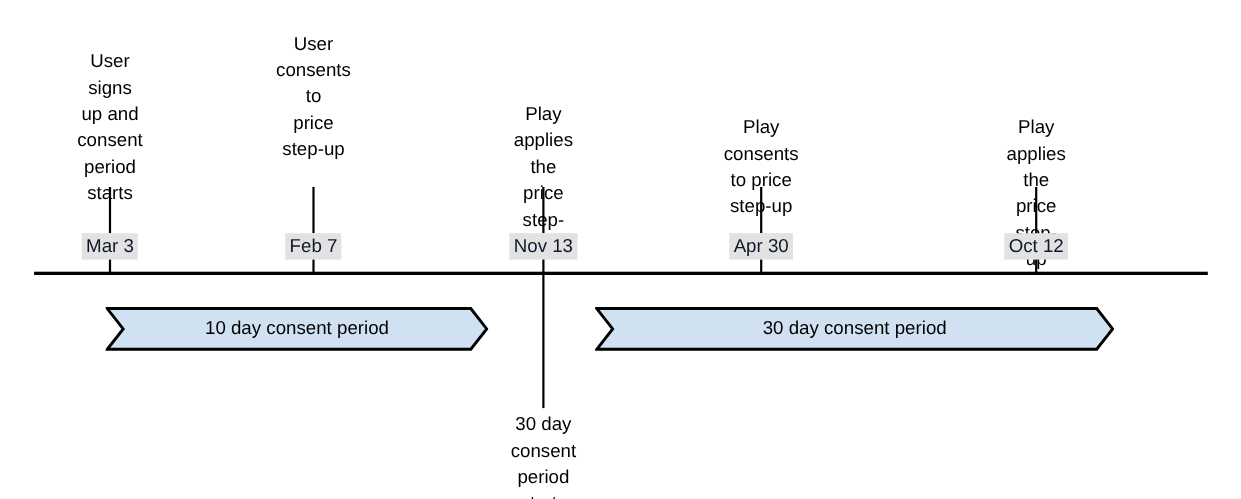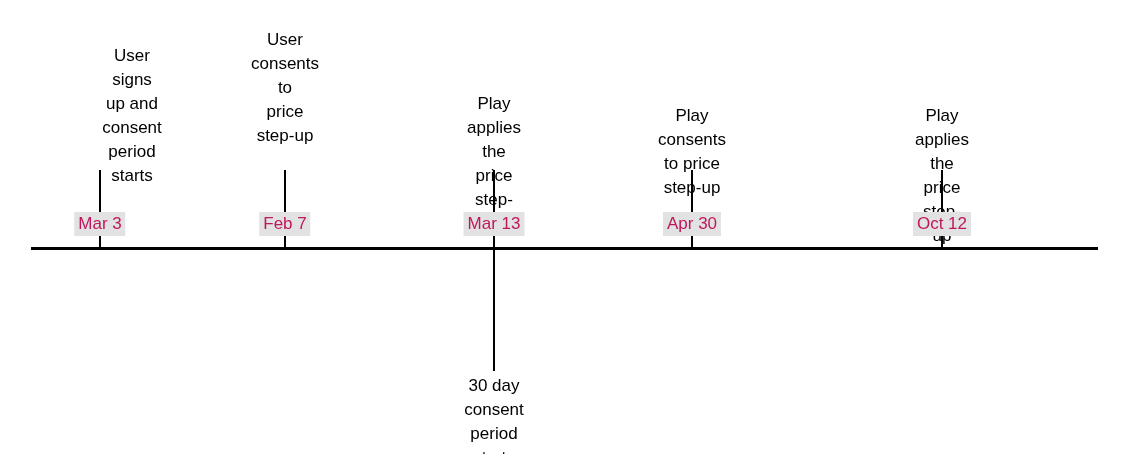--- a/index.html
+++ b/index.html
@@ -44,21 +44,21 @@
   .tick-upper  { top: 170px; height: 42px; }
   .tick-lower  { top: 236px; height: 13px; }
   .tick-below  { top: 250px; height: 121px; }
 
   .date-chip {
     position: absolute;
     top: 212px;
     left: 50%;
     transform: translateX(-50%);
     background: #e2e2e2;
-    color: #be185d;
+    color: #0f172a;
     font-size: 17px;
     line-height: 24px;
     height: 24px;
     padding: 0 4px;
     white-space: nowrap;
   }
 
   .caption {
     position: absolute;
     left: 50%;
@@ -108,21 +108,21 @@
   }
 </style>
 </head>
 <body>
 
 <div id="canvas">
 
   <div class="axis-line"></div>
 
   <div class="event" style="left:100px;">
-    <div class="caption" style="top:44px;margin-left:32px;">User signs
+    <div class="caption" style="top:44px;">User signs
 up and
 consent
 period starts</div>
     <div class="tick tick-upper"></div>
     <div class="date-chip">Mar 3</div>
     <div class="tick tick-lower"></div>
   </div>
 
   <div class="event" style="left:285px;">
     <div class="caption" style="top:28px;">User
@@ -131,21 +131,21 @@
 step-up</div>
     <div class="tick tick-upper"></div>
     <div class="date-chip">Feb 7</div>
     <div class="tick tick-lower"></div>
   </div>
 
   <div class="event" style="left:494px;">
     <div class="caption" style="top:92px;">Play applies the
 price step-up</div>
     <div class="tick tick-upper"></div>
-    <div class="date-chip">Mar 13</div>
+    <div class="date-chip">Nov 13</div>
     <div class="tick tick-lower"></div>
     <div class="tick tick-below"></div>
     <div class="caption-below">30 day consent
 period starts</div>
   </div>
 
   <div class="event" style="left:692px;">
     <div class="caption" style="top:104px;">Play consents to price
 step-up</div>
     <div class="tick tick-upper"></div>
@@ -154,15 +154,27 @@
   </div>
 
   <div class="event" style="left:942px;">
     <div class="caption" style="top:104px;">Play applies the
 price step-up</div>
     <div class="tick tick-upper"></div>
     <div class="date-chip">Oct 12</div>
     <div class="tick tick-lower"></div>
   </div>
 
+  <div class="period-bar" style="left:96px; width:348px;">
+    <svg width="348" height="40" viewBox="0 0 348 40" preserveAspectRatio="none">
+      <polygon points="1.5,1.5 332,1.5 346.5,20 332,38.5 1.5,38.5 16,20" fill="#d0e1f2" stroke="#000000" stroke-width="2.6" stroke-linejoin="miter"></polygon>
+    </svg>
+    <div class="period-label">10 day consent period</div>
+  </div>
 
+  <div class="period-bar" style="left:541px; width:472px;">
+    <svg width="472" height="40" viewBox="0 0 472 40" preserveAspectRatio="none">
+      <polygon points="1.5,1.5 456,1.5 470.5,20 456,38.5 1.5,38.5 16,20" fill="#d0e1f2" stroke="#000000" stroke-width="2.6" stroke-linejoin="miter"></polygon>
+    </svg>
+    <div class="period-label">30 day consent period</div>
+  </div>
 
 </div>
 
 </body></html>

